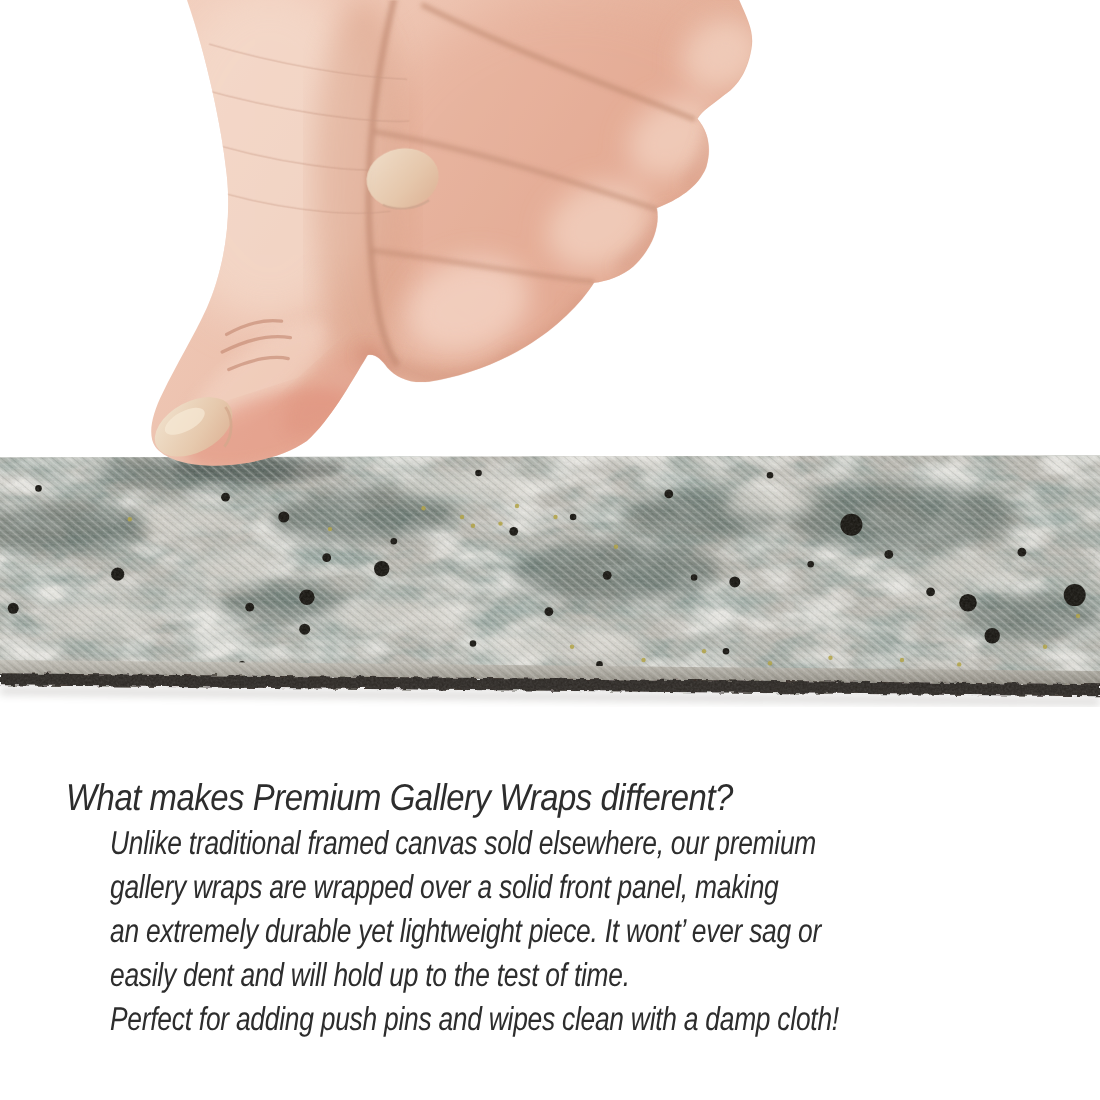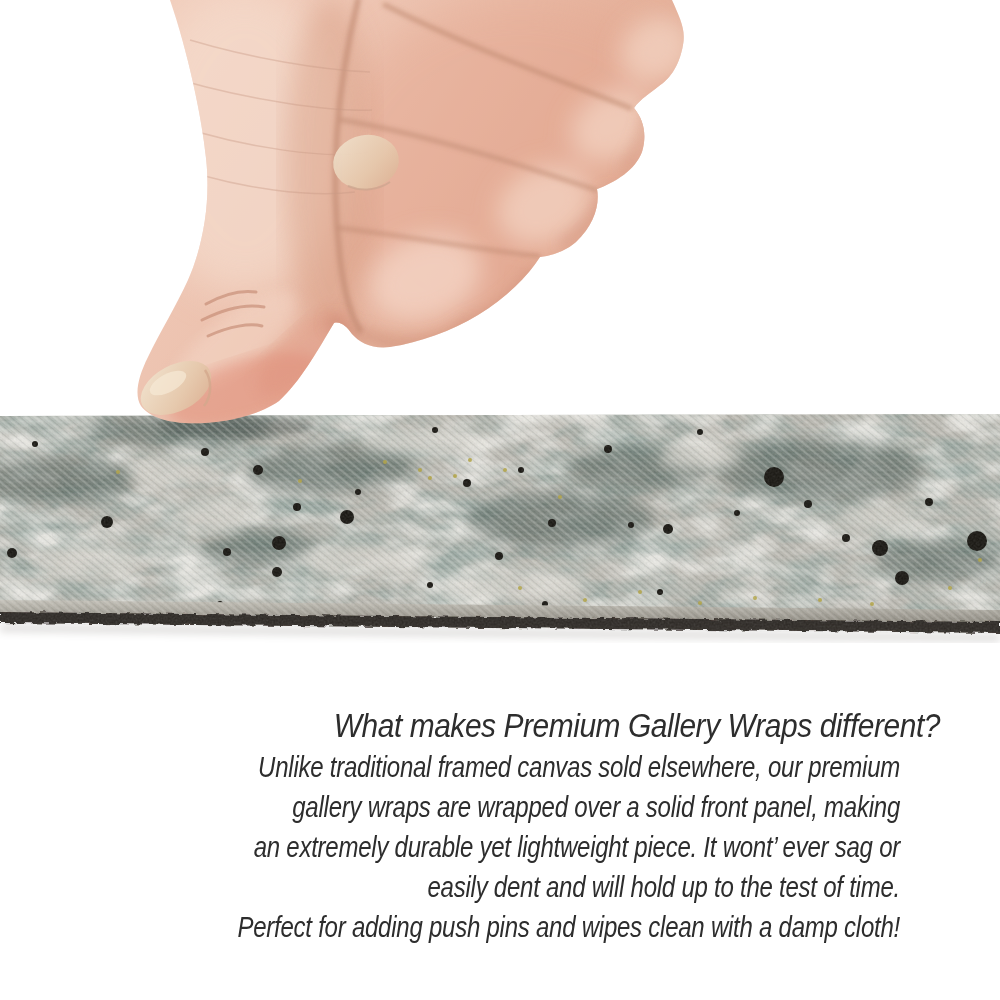--- a/index.html
+++ b/index.html
@@ -1,19 +1,19 @@
 <!DOCTYPE html>
 <html style="--page-bg: #ffffff; --text: #2d2d2d; --skin-light: #f6dfd2; --skin-base: #edc3b0; --skin-mid: #e2ab94; --skin-shadow: #c98a71; --skin-deep: #b06b52; --skin-red: #e08a76; --nail-light: #f1e3cf; --nail-dark: #dcb093; --canvas-base: #b9b7af; --canvas-green: #5a6b63; --canvas-green-dark: #45544d; --canvas-light: #d4d2ca; --canvas-fold-light: #c4c1b8; --canvas-fold-dark: #8d897f; --canvas-edge: #2c2520; --speck-black: #15130e; --speck-yellow: #b2a23c;"><head>
 <meta charset="utf-8">
 <style>
   html,body{margin:0;padding:0;background:var(--page-bg,#fff);}
   .stage{position:relative;width:1000px;height:1000px;background:var(--page-bg,#fff);overflow:hidden;
          font-family:"Liberation Sans",sans-serif;}
   .stage svg{position:absolute;left:0;top:0;width:1000px;height:1000px;display:block;}
-  .copy{position:absolute;left:0;top:703px;width:1000px;text-align:right;
+  .copy{position:absolute;left:0;top:703px;width:1000px;text-align:left;
         color:var(--text,#2d2d2d);font-style:italic;}
   .copy .title{font-size:34px;line-height:44px;font-weight:400;letter-spacing:-0.5px;
         transform:scaleX(0.88);transform-origin:50% 50%;white-space:nowrap;}
   .copy .line{font-size:30px;line-height:40px;font-weight:400;letter-spacing:-0.3px;
         transform:scaleX(0.80);transform-origin:50% 50%;white-space:nowrap;}
 </style>
 </head>
 <body>
 
 <div class="stage">

